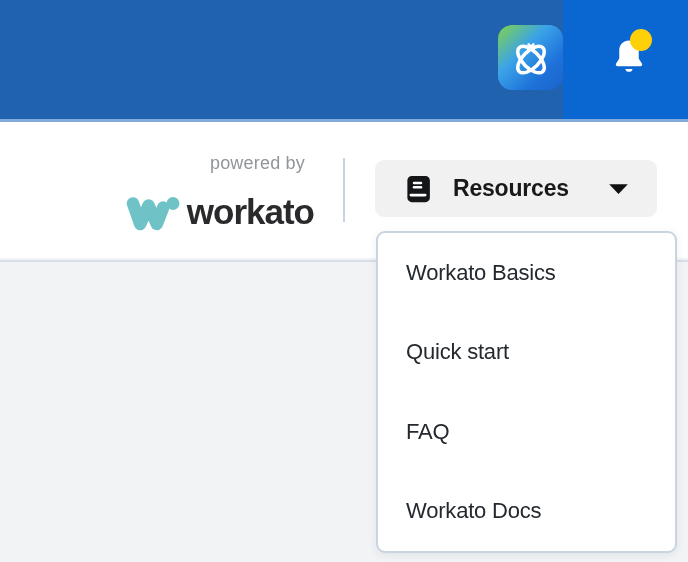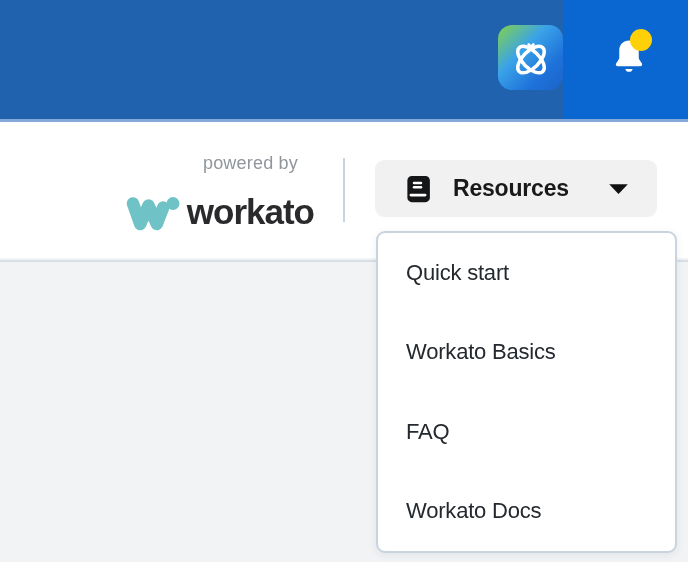--- a/index.html
+++ b/index.html
@@ -19,21 +19,21 @@
     display:flex;align-items:center;justify-content:center;cursor:pointer;
   }
   .notif-btn{position:absolute;left:606px;top:33px;width:48px;height:48px;cursor:pointer;}
   .notif-dot{
     position:absolute;left:24px;top:-4px;width:22px;height:22px;border-radius:50%;
     background:#fdd008;
   }
   
   .header{position:absolute;left:0;top:122px;width:688px;height:136px;background:#ffffff;}
   .brand-block{position:absolute;left:103px;top:30px;width:211px;display:flex;flex-direction:column;align-items:flex-end;}
-  .powered-by{font-size:18px;line-height:22px;color:#90969c;letter-spacing:.2px;margin-right:16px;}
+  .powered-by{font-size:18px;line-height:22px;color:#90969c;letter-spacing:.2px;margin-right:9px;}
   .brand-row{display:flex;align-items:center;gap:6px;margin-top:18px;}
   .brand-word{font-size:35px;font-weight:700;color:#2a2a2d;letter-spacing:-1px;line-height:38px;}
   .header-divider{position:absolute;left:343px;top:36px;width:2px;height:64px;background:#c9d3dd;}
   .resources-btn{
     position:absolute;left:375px;top:38px;width:282px;height:57px;border-radius:9px;
     background:#f1f1f2;display:flex;align-items:center;gap:20px;
     padding:0 28px;box-sizing:border-box;cursor:pointer;
   }
   .resources-label{font-size:23px;font-weight:700;color:#191919;letter-spacing:-.2px;text-align:right;}
   .caret{margin-left:auto;display:flex;align-items:center;}
@@ -117,17 +117,17 @@
         <path fill="#111111" d="M1.2 1.2h18.6L10.5 11z"></path>
       </svg>
     </span>
   </div>
 </div>
 
 <div class="content"></div>
 <div class="content-divider"></div>
 
 <div class="menu">
+  <div class="menu-item">Workato Basics</div>
   <div class="menu-item">Quick start</div>
-  <div class="menu-item">Workato Basics</div>
   <div class="menu-item">FAQ</div>
   <div class="menu-item">Workato Docs</div>
 </div>
 
 </body></html>

